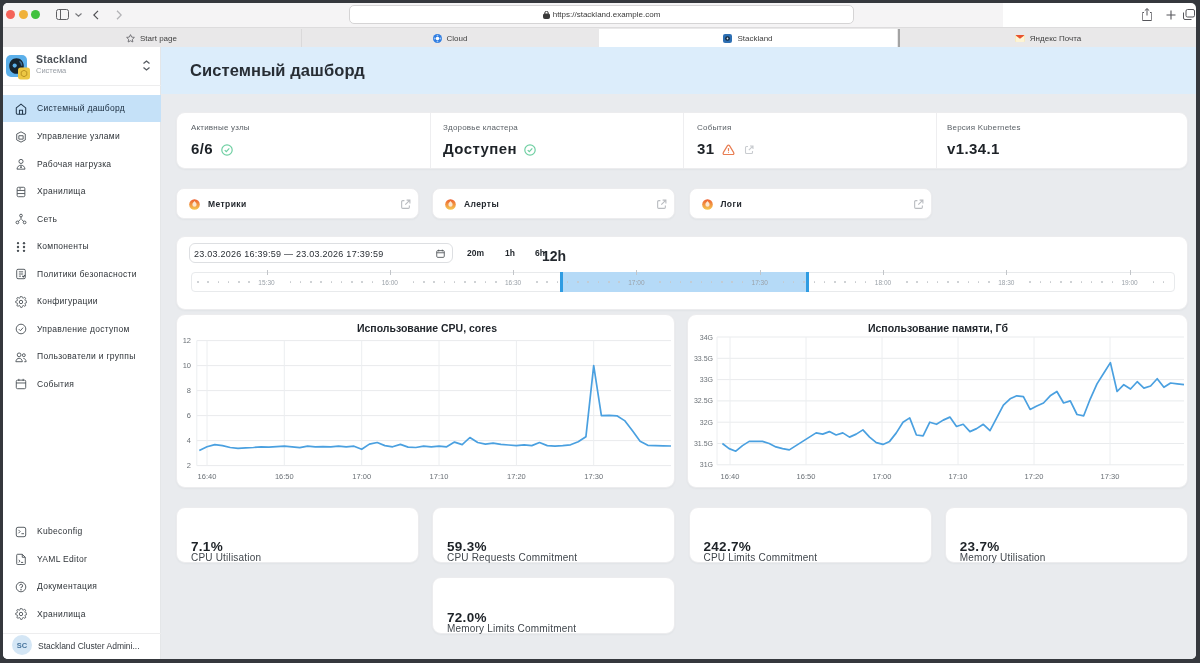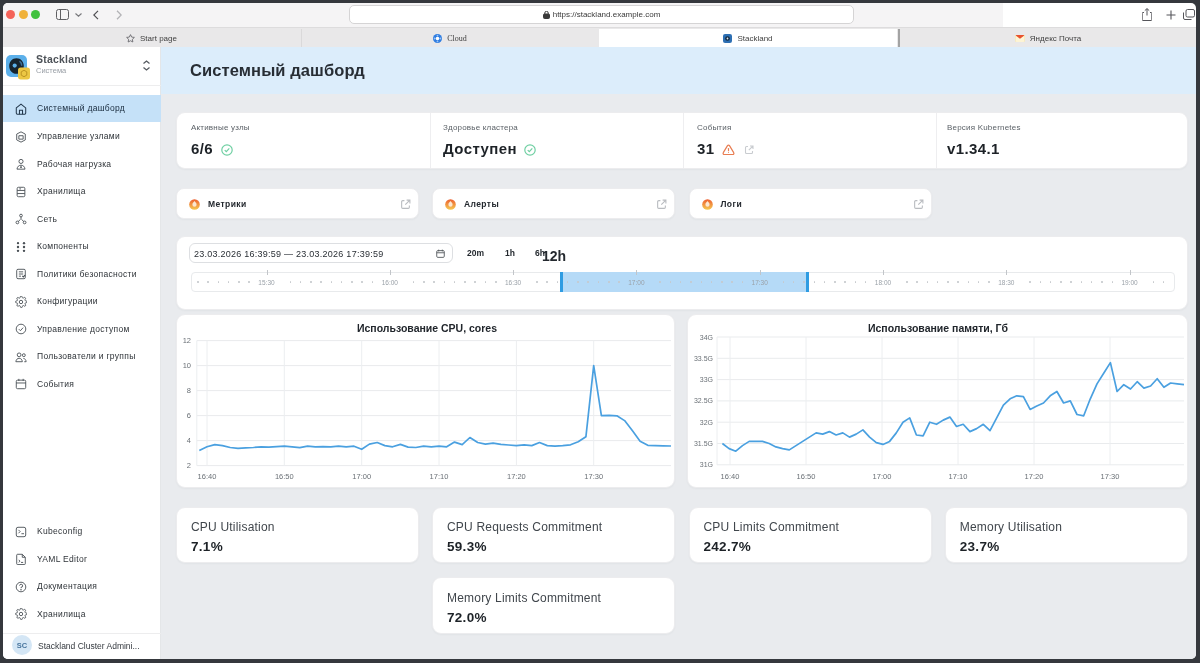--- a/index.html
+++ b/index.html
@@ -18,21 +18,21 @@
 .side{position:absolute;left:0;top:0;width:158px;height:612px;background:#fff;border-right:1px solid #e4e6e8;}
 .nav{position:absolute;left:0;width:158px;height:27px;line-height:27px;font-size:8.5px;letter-spacing:.3px;color:#2e3338;}
 .nav svg{position:absolute;left:12px;top:7.5px;}
 .nav span{position:absolute;left:34px;}
 .navactive{background:#c5e1f8;}
 .phead{position:absolute;left:158px;top:0;width:1035px;height:47px;background:#dcedfb;}
 .phead h1{position:absolute;left:29px;top:14px;font-size:16.5px;color:#272d34;letter-spacing:.1px;}
 .card{position:absolute;background:#fff;border:1px solid #ececee;border-radius:9px;box-shadow:0 1px 2px rgba(30,40,60,.04);}
 .slabel{font-size:8px;color:#5b6167;letter-spacing:.2px;}
 .sval{font-size:15px;font-weight:bold;color:#1d2227;letter-spacing:.4px;}
-.blabel{font-size:12px;color:#40464c;letter-spacing:.2px;}
+.blabel{font-size:10px;color:#40464c;letter-spacing:.2px;margin-top:32px;}
 .bval{font-size:13.5px;font-weight:bold;color:#1d2227;letter-spacing:.3px;}
 .tldots i{position:absolute;top:44px;width:1.6px;height:1.6px;border-radius:50%;background:#c6c9cd;}
 </style>
 </head>
 <body>
 <div class="shot">
   <div class="topbar">
     <span class="dot" style="left:3px;background:#f4635a;"></span>
     <span class="dot" style="left:15.5px;background:#f0b13a;"></span>
     <span class="dot" style="left:28px;background:#42c13f;"></span>
@@ -70,21 +70,21 @@
         <path d="M8.5 10.5H2A1.5 1.5 0 0 1 .5 9V3.5"></path>
       </svg>
   </div>
   <div class="tabstrip">
     <div class="tab" style="left:0;width:297px;">
       <svg width="9" height="9" viewBox="0 0 10 10" fill="none" stroke="#6a6a6e" stroke-width="1">
           <path d="M5 0.7l1.3 2.7 3 .4-2.2 2.1.5 3L5 7.5 2.4 8.9l.5-3L.7 3.8l3-.4z"></path>
         </svg>
       <span>Start page</span>
     </div>
-    <div class="tab" style="left:298px;width:297px;border-left:1px solid #dad9da;font-family:Liberation Serif, serif;">
+    <div class="tab" style="left:298px;width:297px;border-left:1px solid #dad9da;">
       <svg width="9" height="9" viewBox="0 0 10 10">
           <circle cx="5" cy="5" r="5" fill="#2f7de1"></circle>
           <circle cx="5" cy="5" r="2" fill="#fff"></circle>
           <circle cx="5" cy="1.8" r="1" fill="#9cc3f5"></circle>
           <circle cx="8.2" cy="5" r="1" fill="#9cc3f5"></circle>
           <circle cx="5" cy="8.2" r="1" fill="#9cc3f5"></circle>
           <circle cx="1.8" cy="5" r="1" fill="#9cc3f5"></circle>
         </svg>
       <span>Cloud</span>
     </div>

